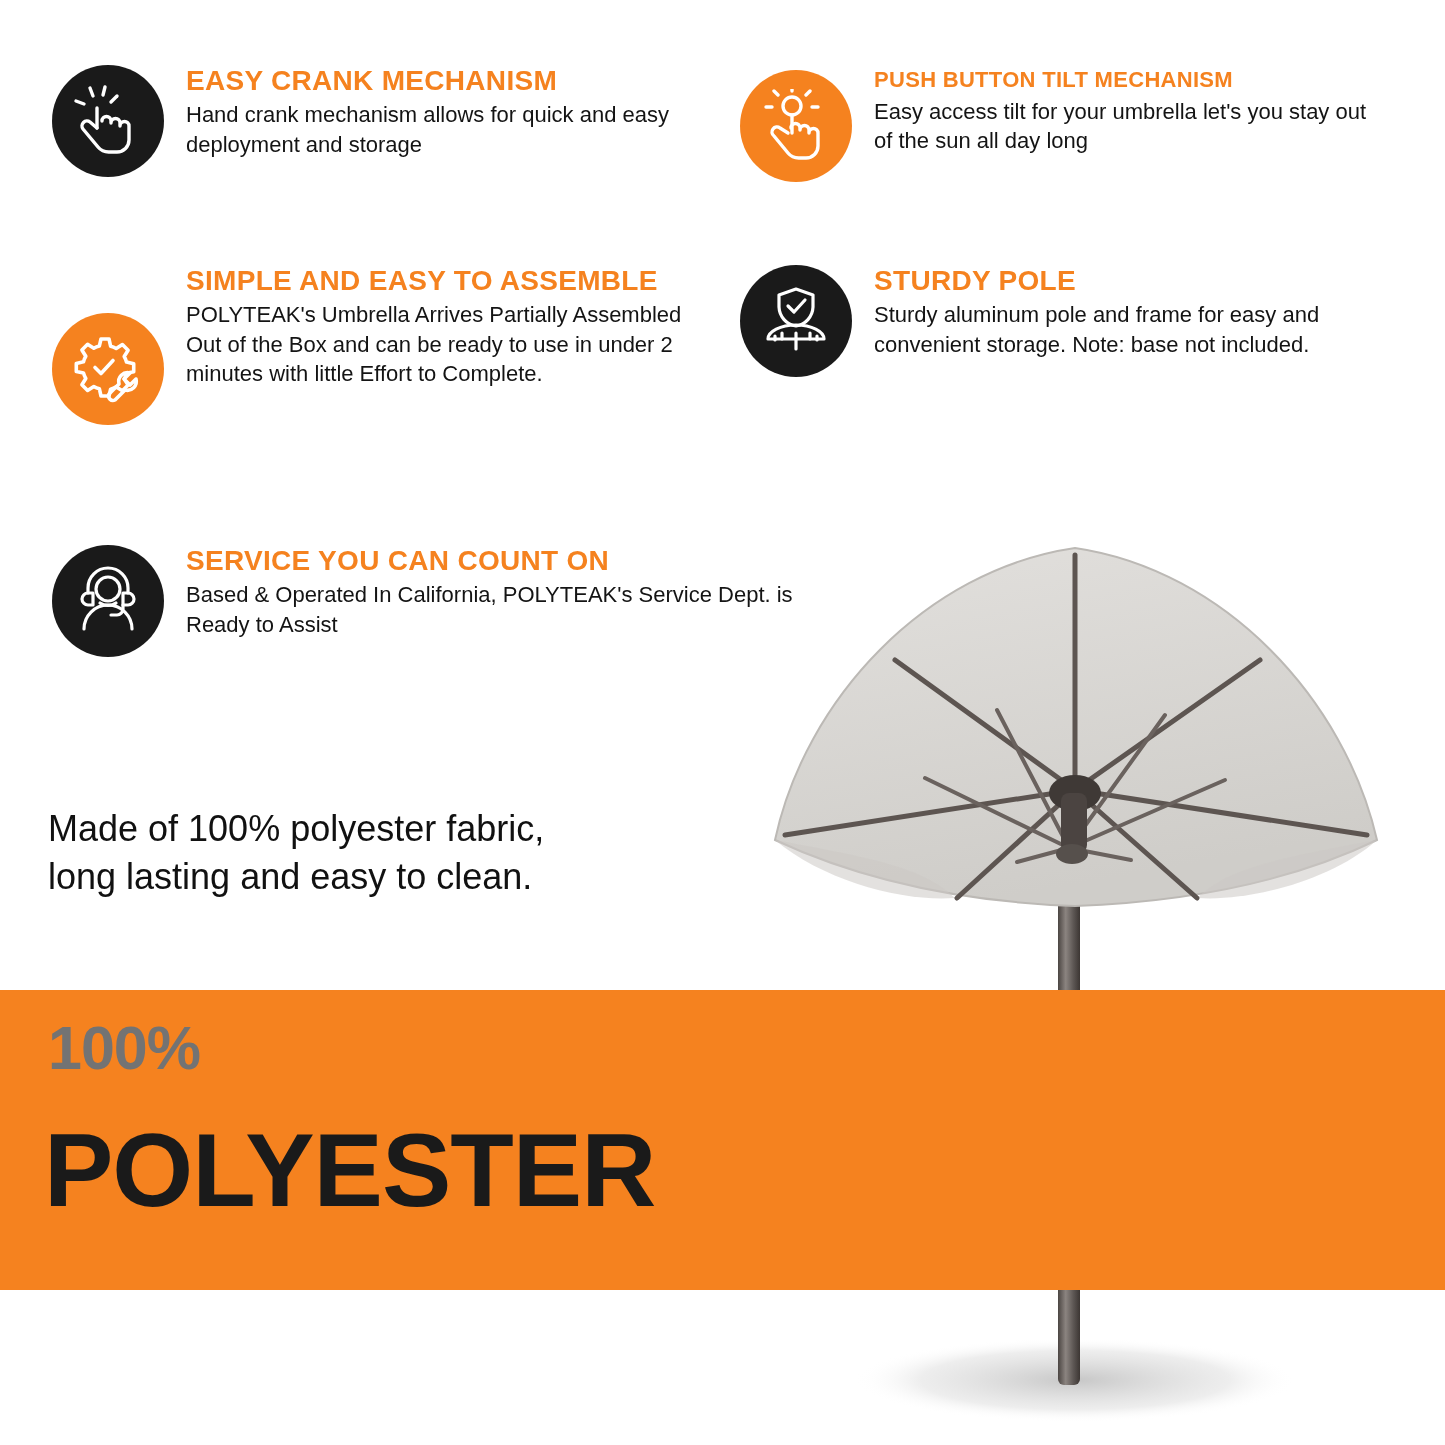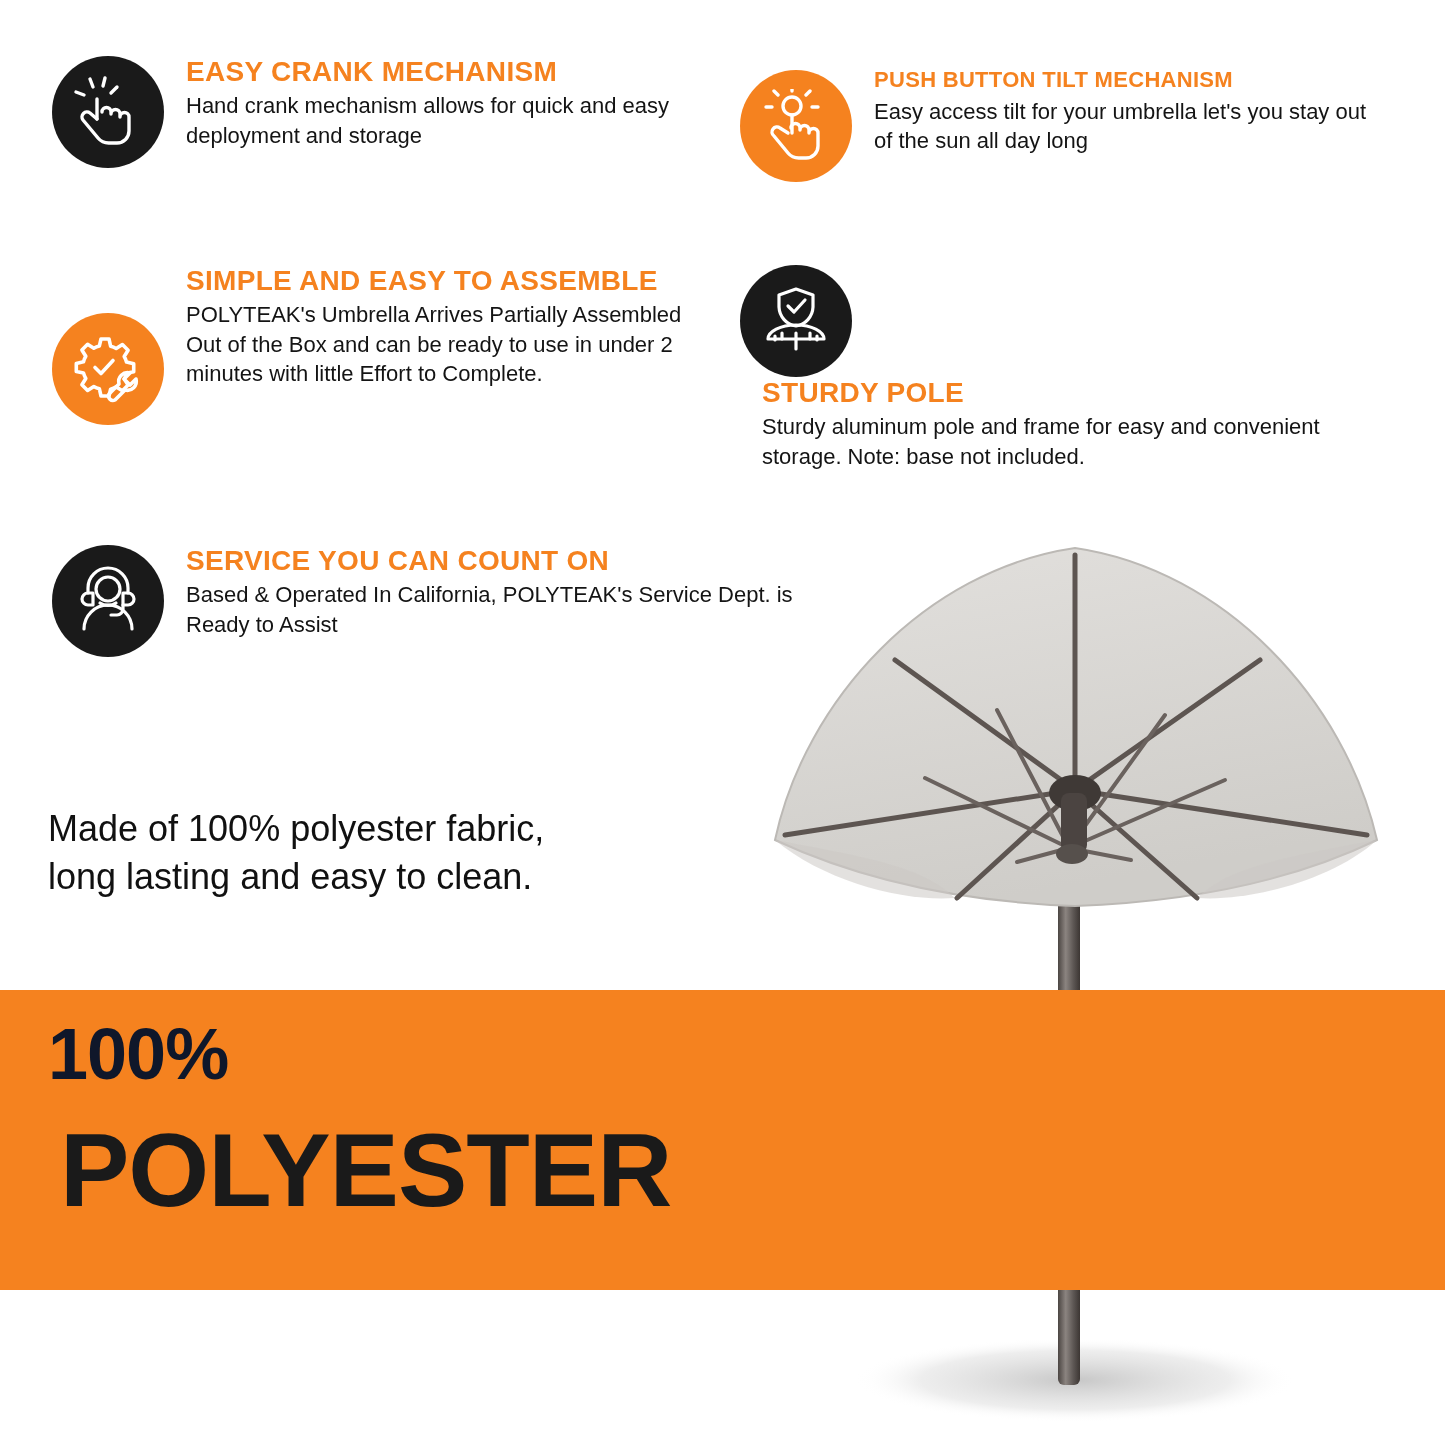--- a/index.html
+++ b/index.html
@@ -53,24 +53,24 @@
   }
   .fbody {
     color: #141414;
     font-weight: normal;
     font-size: 22px;
     line-height: 1.33;
     margin: 0;
   }
 
   
-  #feat-crank  { left: 52px;  top: 56px;  width: 640px; }
+  #feat-crank  { left: 52px;  top: 65px;  width: 640px; }
   #feat-tilt   { left: 740px; top: 68px;  width: 640px; }
   #feat-assy   { left: 52px;  top: 265px; width: 660px; }
-  #feat-pole   { left: 740px; top: 265px; width: 650px; flex-direction: column; }
+  #feat-pole   { left: 740px; top: 265px; width: 650px; }
   #feat-svc    { left: 52px;  top: 545px; width: 750px; justify-content: space-between; }
 
   
   #feat-tilt .ftitle { font-size: 22px; }
   #feat-assy .badge { margin-top: 48px; }
   #feat-tilt .badge { margin-top: 2px; }
 
   
   .poly-note {
     position: absolute;
@@ -89,29 +89,29 @@
     left: 0;
     top: 990px;
     width: 1445px;
     height: 300px;
     background: #f5821f;
   }
   .band-line1 {
     position: absolute;
     left: 48px;
     top: 1018px;
-    color: #0f172a;
-    font-size: 72px;
+    color: #737373;
+    font-size: 61px;
     font-weight: bold;
     letter-spacing: -1px;
     line-height: 1;
   }
   .band-line2 {
     position: absolute;
-    left: 60px;
+    left: 44px;
     top: 1118px;
     color: #1a1a1a;
     font-size: 104px;
     font-weight: bold;
     letter-spacing: -1px;
     line-height: 1;
   }
 
   
   .umbrella {

